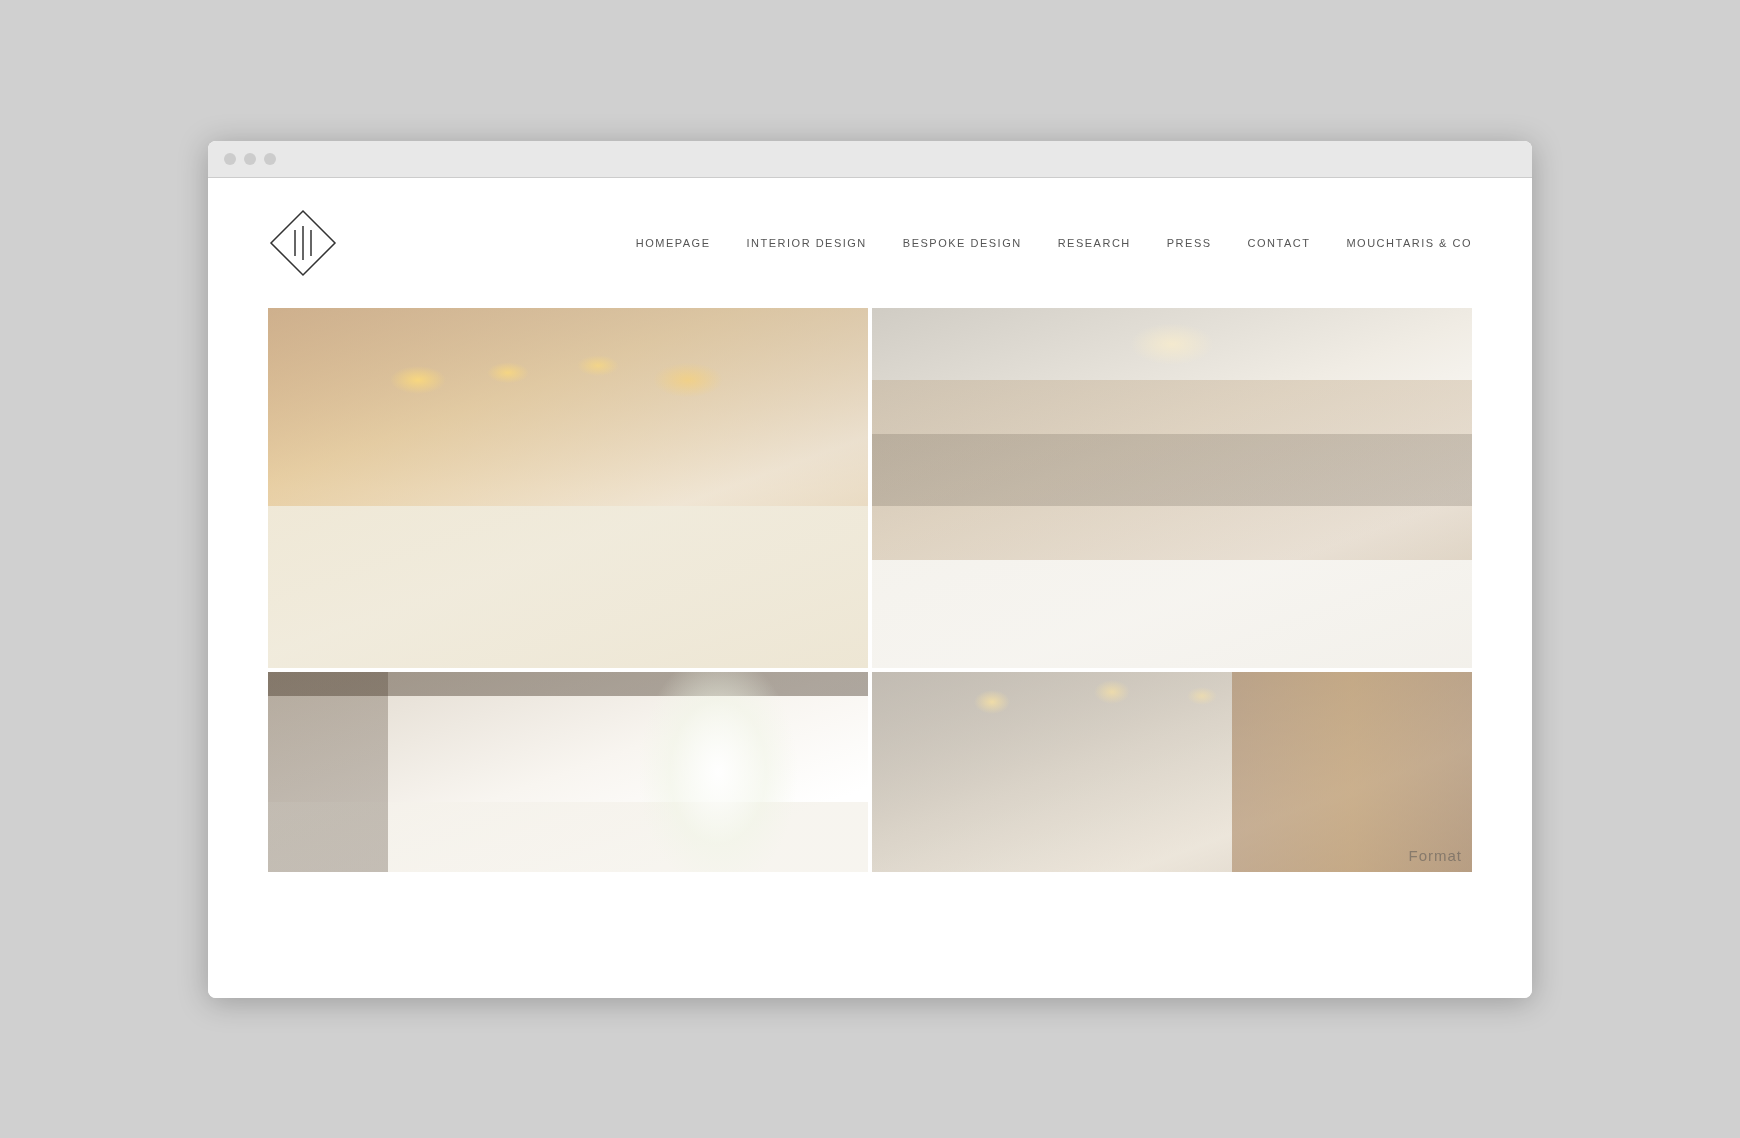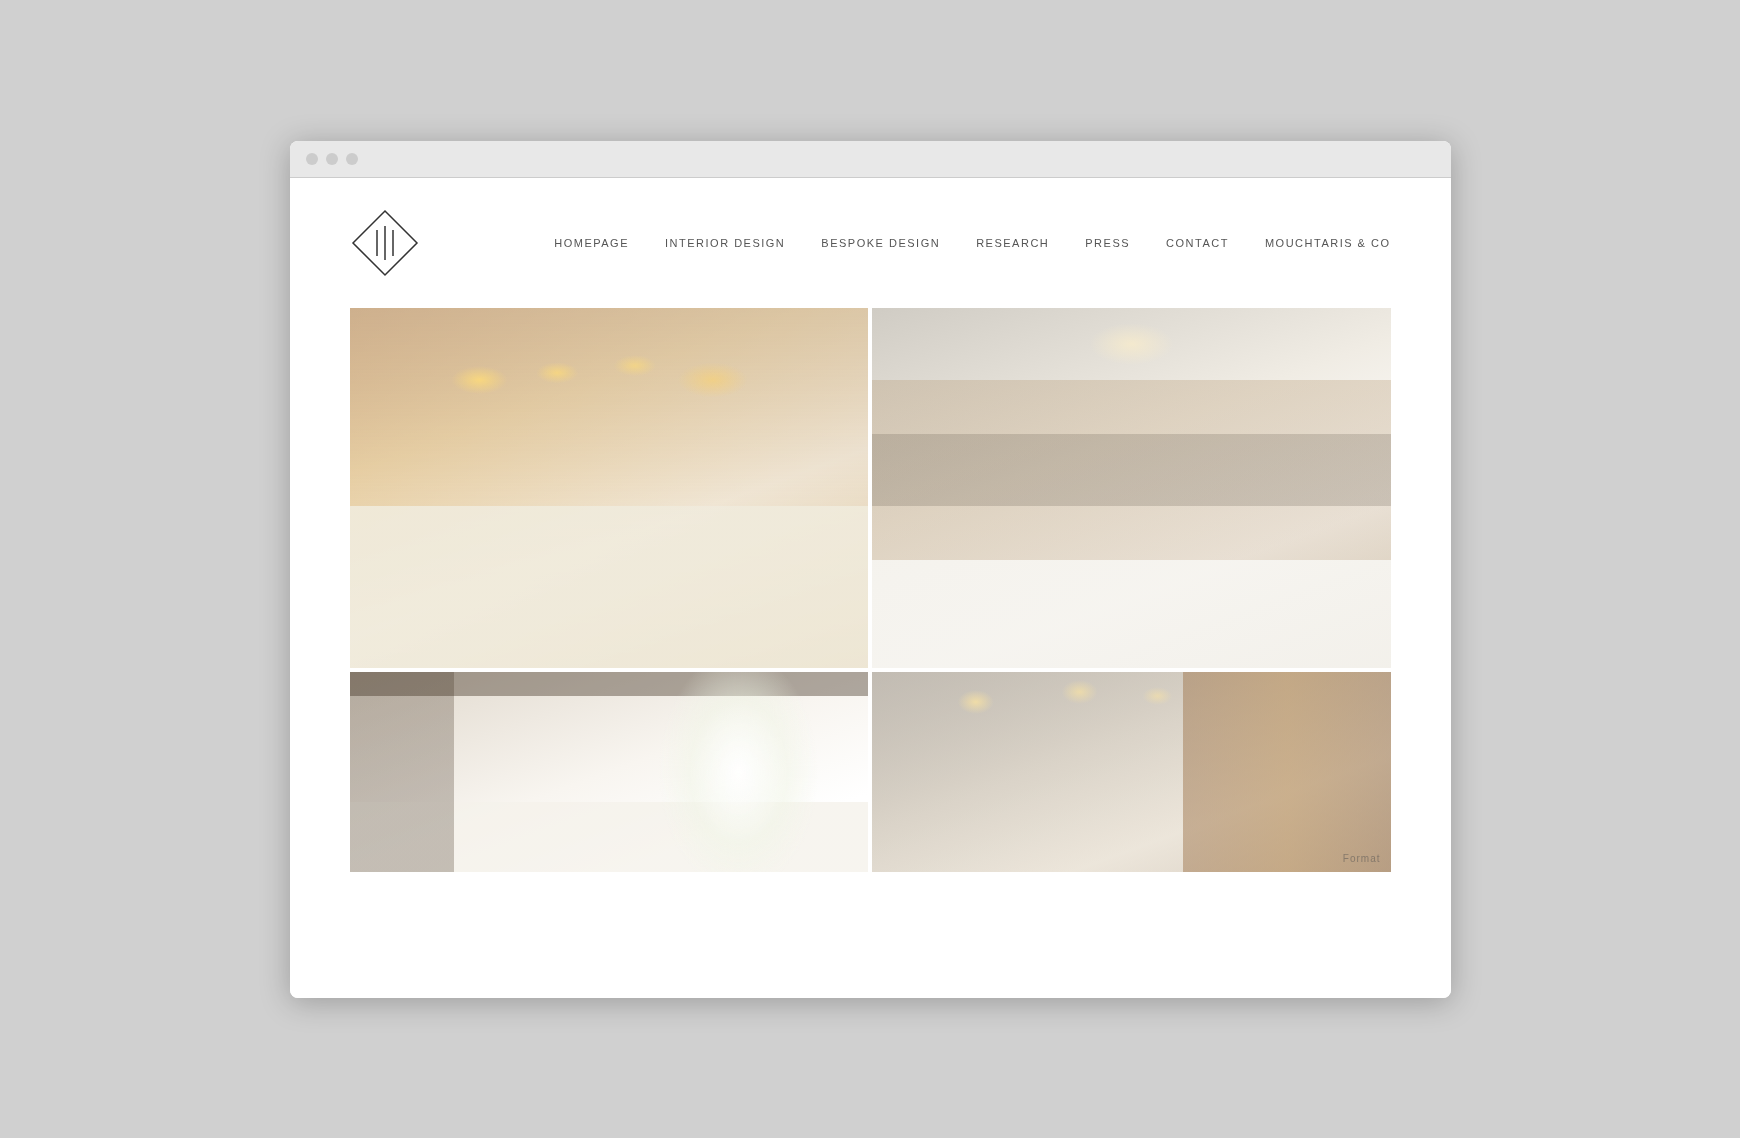--- a/index.html
+++ b/index.html
@@ -7,21 +7,21 @@
     body {
       background: #d0d0d0;
       display: flex;
       justify-content: center;
       align-items: center;
       min-height: 100vh;
       font-family: 'Helvetica Neue', Helvetica, Arial, sans-serif;
     }
 
     .browser-window {
-      width: 1161px;
+      width: 1324px;
       background: #fff;
       border-radius: 8px;
       box-shadow: 0 4px 30px rgba(0,0,0,0.25);
       overflow: hidden;
     }
 
     .browser-chrome {
       background: #e8e8e8;
       padding: 12px 16px;
       display: flex;
@@ -192,21 +192,21 @@
         linear-gradient(160deg, rgba(200,195,188,0.6) 0%, rgba(220,215,205,0.4) 40%, rgba(240,235,225,0.5) 70%),
         
         linear-gradient(160deg, #b8b0a4 0%, #d8d0c4 40%, #e8e0d4 70%, #c0b0a0 100%);
     }
 
     
     .watermark {
       position: absolute;
       bottom: 8px;
       right: 10px;
-      font-size: 10px;
+      font-size: 15px;
       color: rgba(80,80,80,0.5);
       letter-spacing: 1px;
     }
   </style>
 </head>
 <body>
 
 <div class="browser-window">
 
   <div class="browser-chrome">

